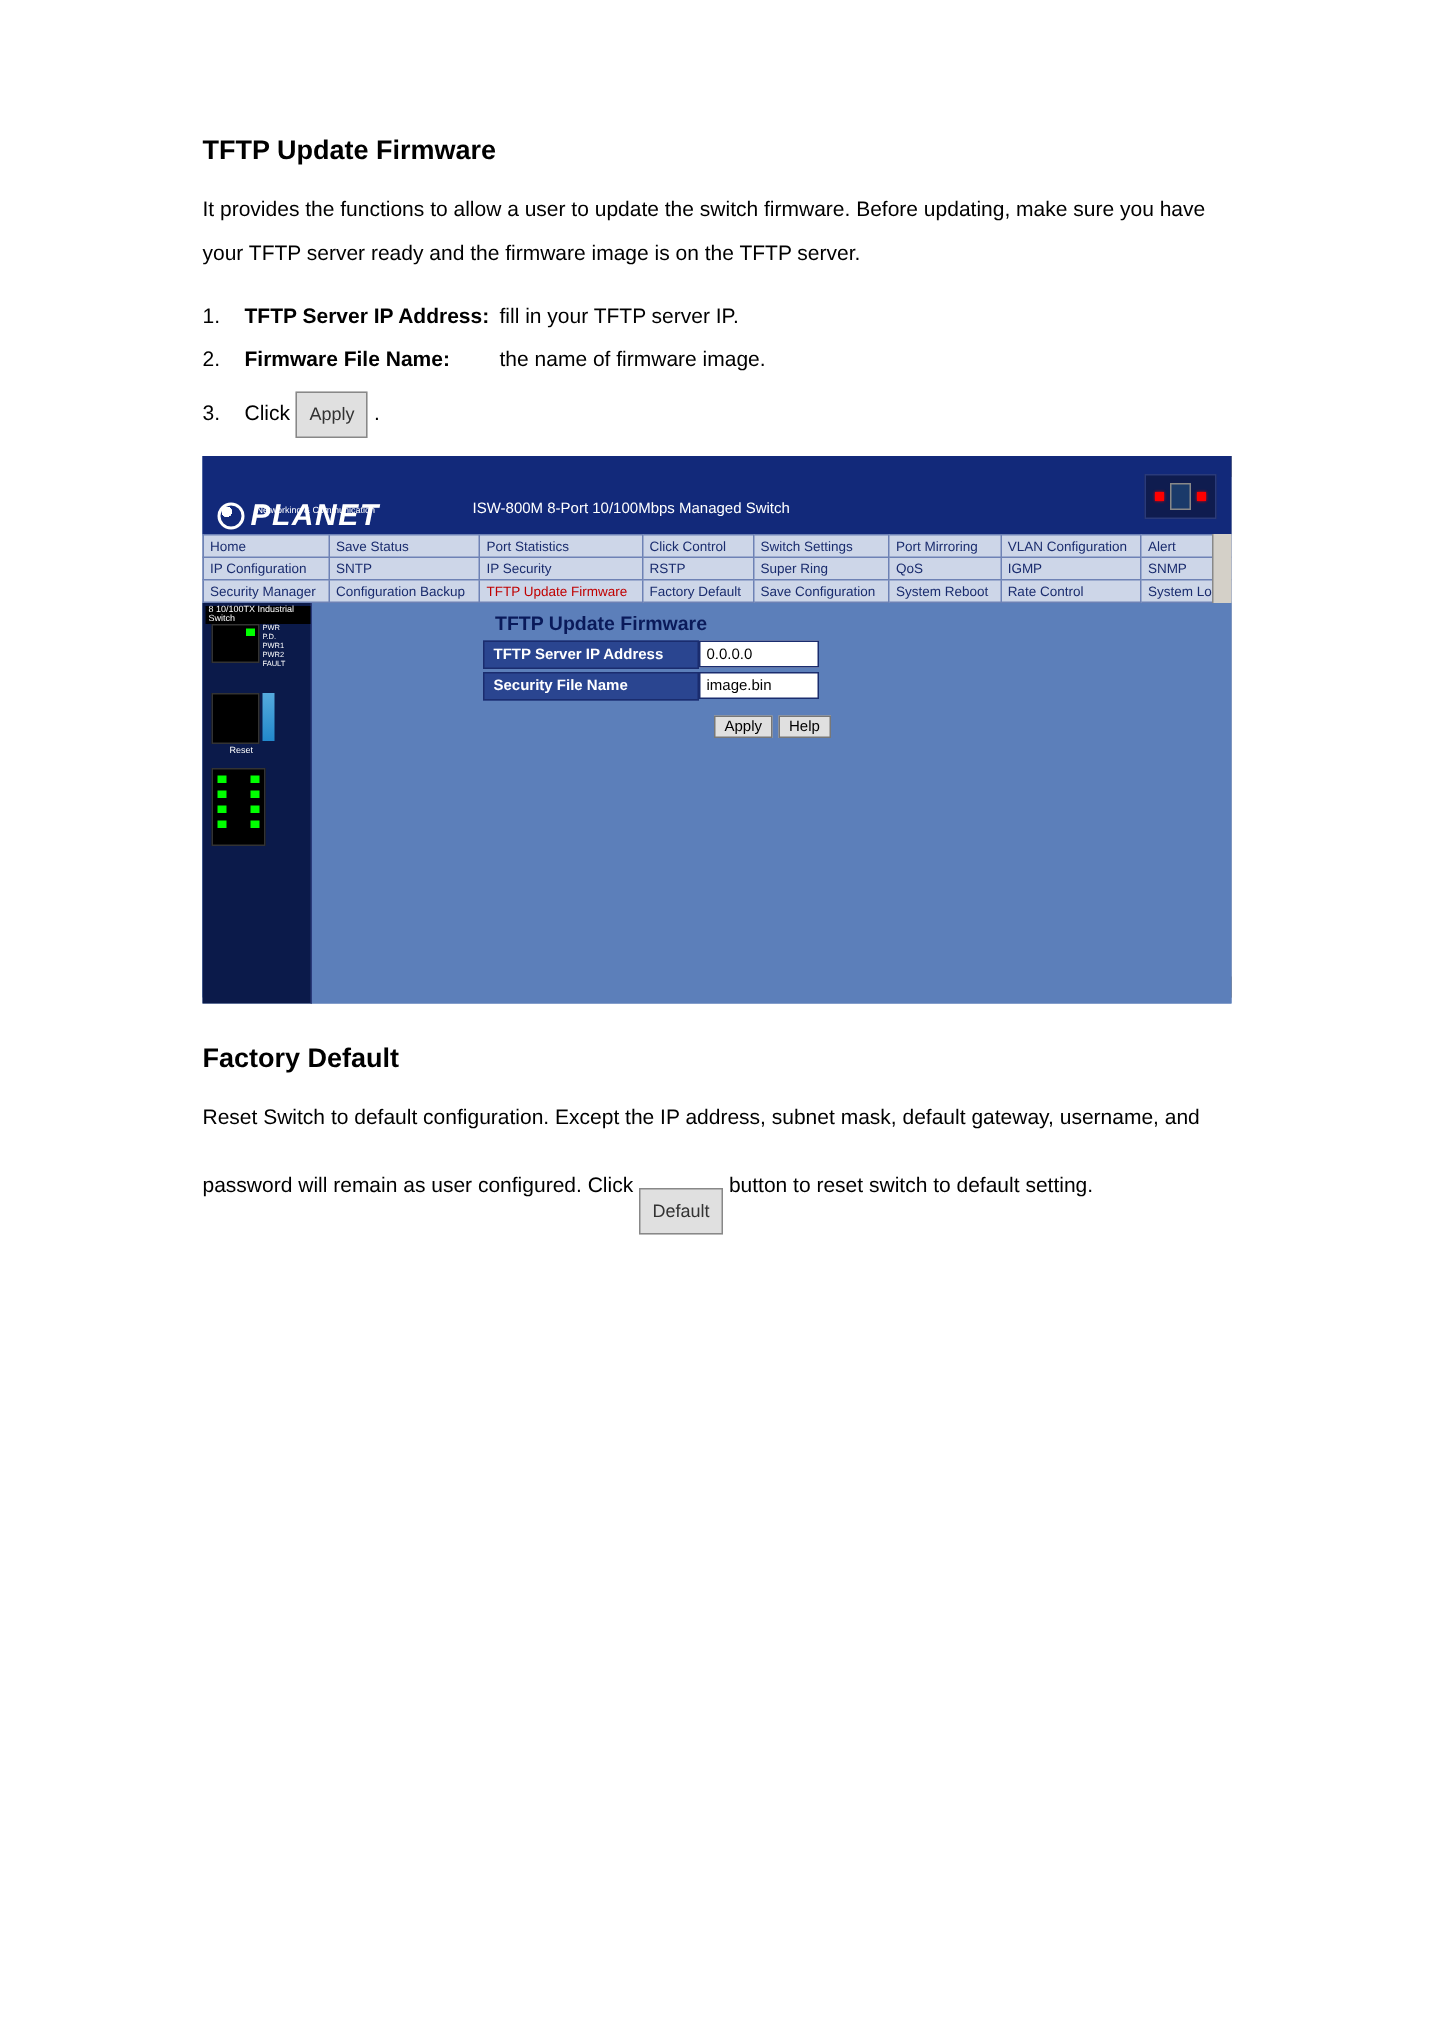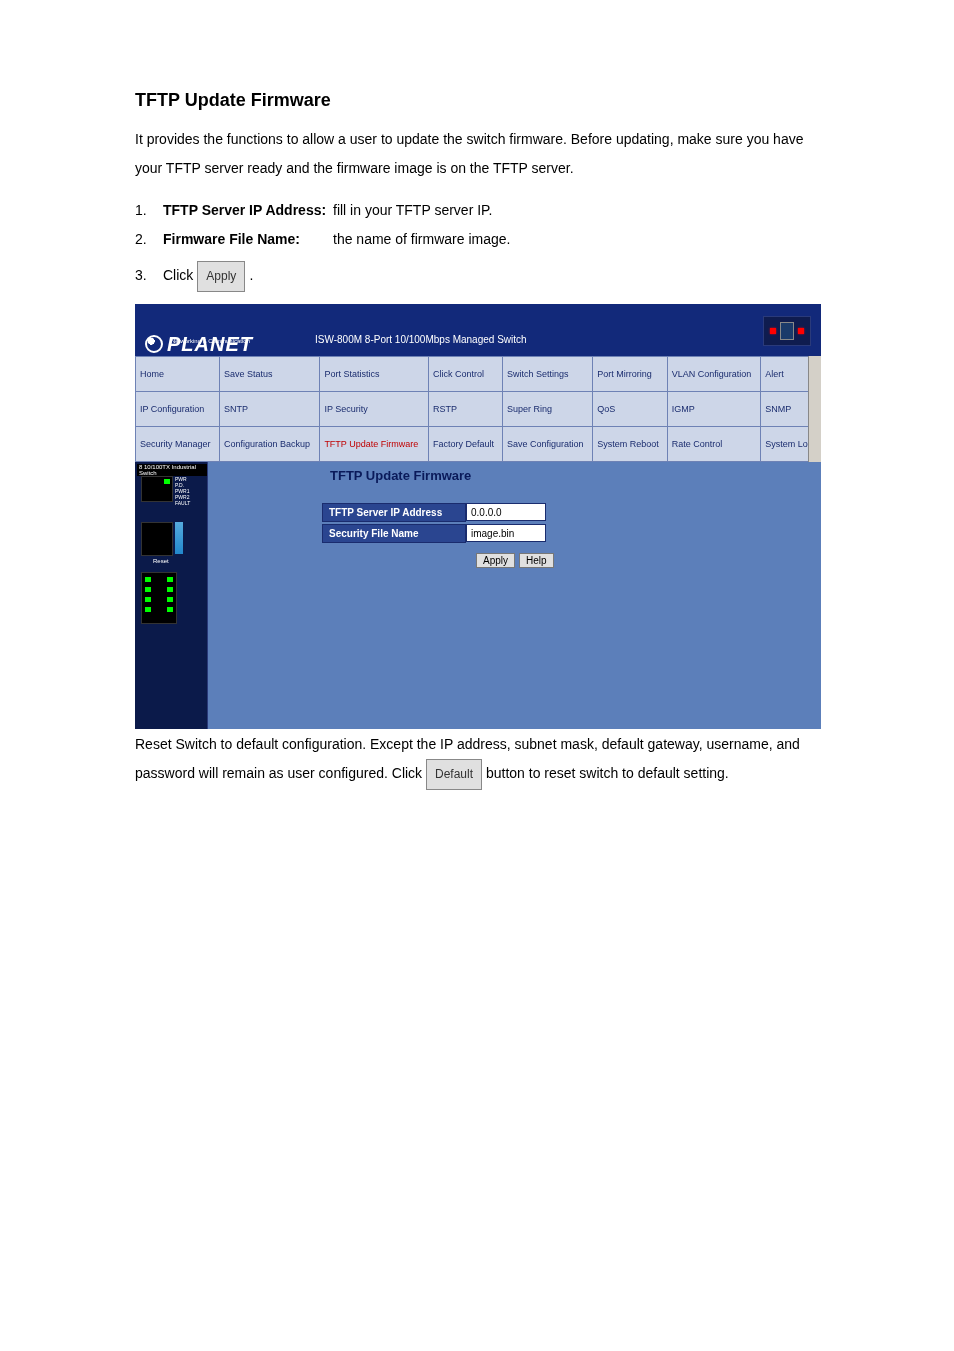--- a/index.html
+++ b/index.html
@@ -39,20 +39,21 @@
   .step-text { }
   .inline-btn {
     display: inline-block;
     padding: 2px 8px;
     background: #e0e0e0;
     border: 1px solid #888;
     font-family: Arial, sans-serif;
     font-size: 12px;
     color: #333;
     vertical-align: middle;
+    margin-top: 33px;
   }
 
   
   .shot {
     width: 686px;
     height: 361px;
     position: relative;
     background: #19458f;
     margin: 12px 0 8px 0;
     box-sizing: border-box;
@@ -117,21 +118,21 @@
 
   
   .nav-table {
     width: 100%;
     border-collapse: collapse;
     background: #cdd6e8;
     font-size: 9px;
   }
   .nav-table td {
     border: 1px solid #6e82b5;
-    padding: 12px 4px;
+    padding: 2px 4px;
     color: #1a2c6e;
     white-space: nowrap;
   }
   .nav-table td.active {
     color: #c00000;
   }
 
   
   .shot-body {
     display: flex;
@@ -174,21 +175,21 @@
   }
   .panel-title {
     color: #0a1a5a;
     font-weight: 900;
     font-size: 13px;
     margin: 6px 0 0 112px;
   }
   .form-row {
     display: flex;
     align-items: center;
-    margin-top: 20px;
+    margin-top: 4px;
     margin-left: 104px;
   }
   .form-label-box {
     background: #2a4590;
     color: #fff;
     font-size: 10px;
     font-weight: bold;
     padding: 3px 6px;
     border: 1px solid #1a2c6e;
     width: 144px;

